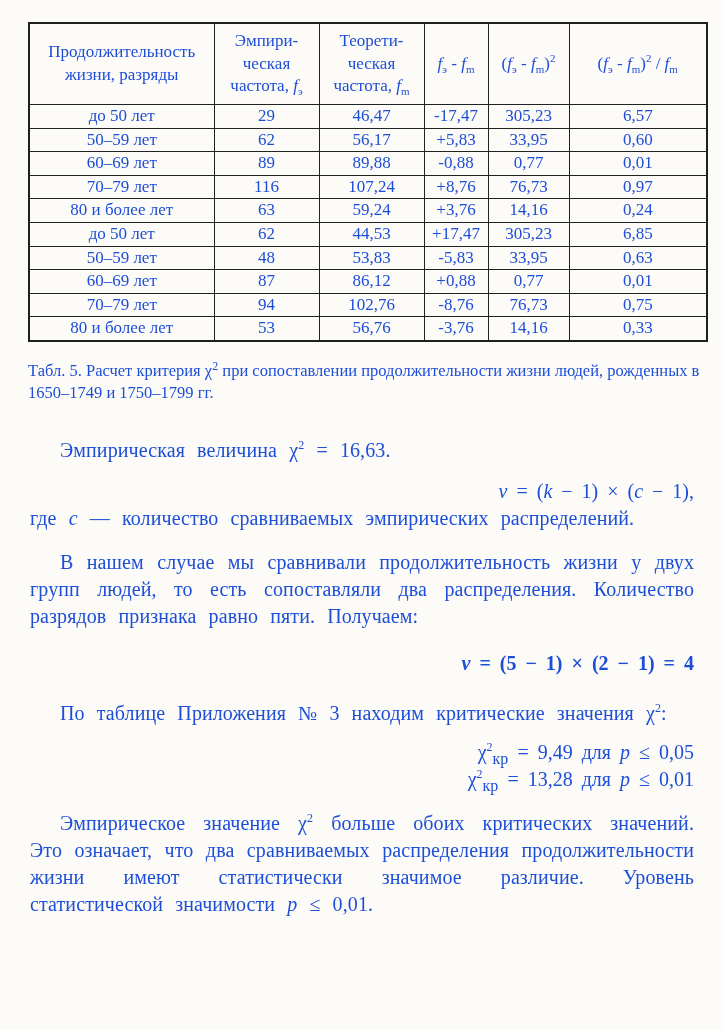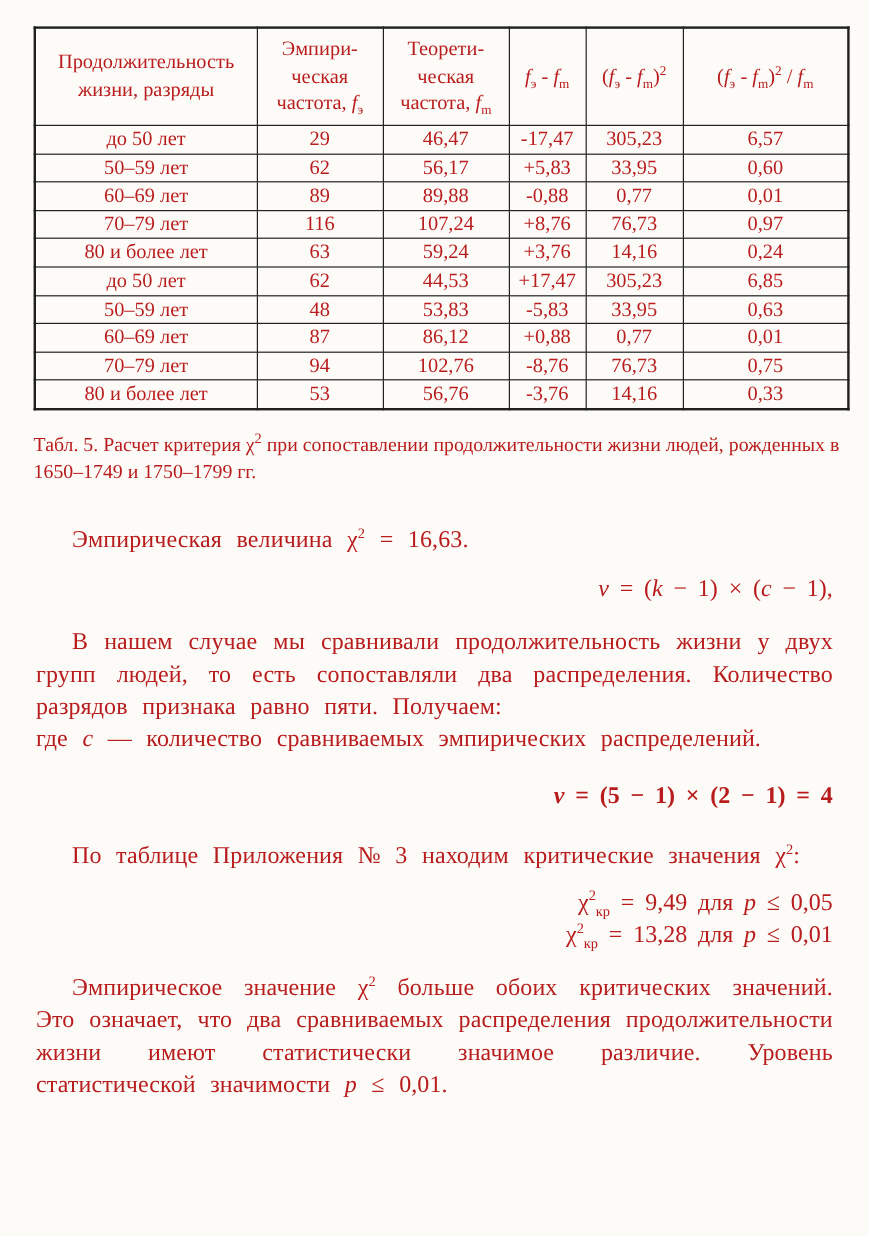--- a/index.html
+++ b/index.html
@@ -6,21 +6,21 @@
     margin: 0;
     padding: 0;
     background: #ffffff;
   }
   .page {
     position: relative;
     width: 724px;
     height: 1030px;
     background: #fcfbf8;
     font-family: "Liberation Serif", "DejaVu Serif", serif;
-    color: #b91c1c;
+    color: #1d4ed8;
     overflow: hidden;
     box-sizing: border-box;
   }
 
   
   table.chi-table {
     border-collapse: collapse;
     table-layout: fixed;
     margin: 22px 0 0 28px;
     width: 678px;
@@ -80,21 +80,21 @@
     text-align: right;
     font-size: 20px;
     line-height: 27px;
     word-spacing: 4px;
   }
   .mt-f1 { margin-top: 14px; }
   .mt-f2 { margin-top: 20px; font-weight: bold; }
   .mt-f3 { margin-top: 12px; }
 
   .formula sub, .para sub, .caption sub {
-    font-size: 12px; line-height: 0;
+    font-size: 16px; line-height: 0;
   }
   .formula sup, .para sup, .caption sup {
     font-size: 12px; line-height: 0;
   }
 </style>
 </head>
 <body>
 
 <div class="page">
 
@@ -201,23 +201,23 @@
       </tbody>
   </table>
 
   <p class="caption">Табл. 5. Расчет критерия χ<sup>2</sup> при сопоставлении продолжительности жизни людей, рожденных в 1650–1749 и 1750–1799 гг.</p>
 
   <p class="para indent mt-p1">Эмпирическая величина χ<sup>2</sup> = 16,63.</p>
 
 
   <div class="formula mt-f1"><i>ν</i> = (<i>k</i> − 1) × (<i>c</i> − 1),</div>
 
+  <p class="para">где <i>c</i> — количество сравниваемых эмпирических распределений.</p>
+
   <p class="para indent mt-p4">В нашем случае мы сравнивали продолжительность жизни у двух групп людей, то есть сопоставляли два распределения. Количество разрядов признака равно пяти. Получаем:</p>
-
-  <p class="para">где <i>c</i> — количество сравниваемых эмпирических распределений.</p>
 
   <div class="formula mt-f2"><i>ν</i> = (5 − 1) × (2 − 1) = 4</div>
 
   <p class="para indent mt-p5">По таблице Приложения № 3 находим критические значения χ<sup>2</sup>:</p>
 
   <div class="formula mt-f3">χ<sup>2</sup><sub>кр</sub> = 9,49 для <i>p</i> ≤ 0,05</div>
   <div class="formula">χ<sup>2</sup><sub>кр</sub> = 13,28 для <i>p</i> ≤ 0,01</div>
 
   <p class="para indent mt-p6">Эмпирическое значение χ<sup>2</sup> больше обоих критических значений. Это означает, что два сравниваемых распределения продолжительности жизни имеют статистически значимое различие. Уровень статистической значимости <i>p</i> ≤ 0,01.</p>
 

